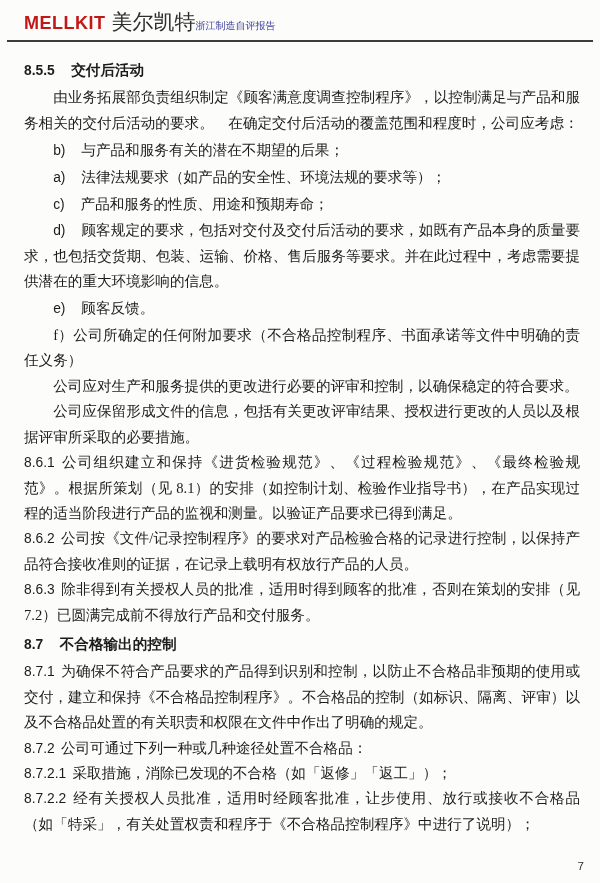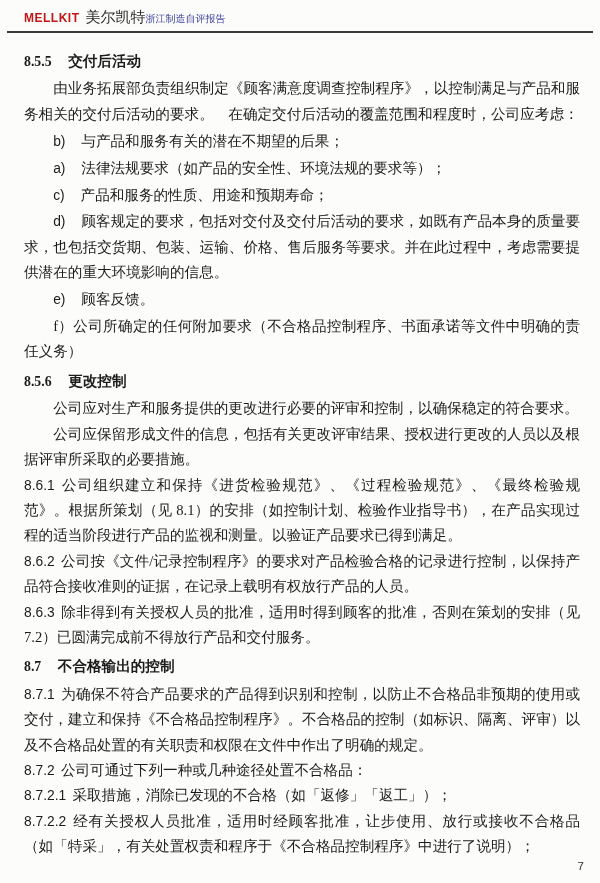--- a/index.html
+++ b/index.html
@@ -16,38 +16,38 @@
   
   .hdr {
     padding:8px 8px 4px 24px;
     border-bottom:2px solid #3c3c3c;
     margin:0 7px 0 7px;
     padding-left:17px;
     white-space:nowrap;
   }
   .brand {
     font-family:"Liberation Sans","DejaVu Sans",sans-serif;
-    font-weight:bold; font-size:12px; letter-spacing:.5px;
+    font-weight:bold; font-size:18px; letter-spacing:.5px;
   }
-  .brand-cn { font-size:15px; margin-left:6px; }
+  .brand-cn { font-size:21px; margin-left:6px; }
   .doc-title { font-size:10px; }
 
   
   .content {
     padding:12px 20px 0 24px;
     font-size:14.6px;
     line-height:25.4px;
   }
   .content p { margin:0; text-align:justify; }
   .num, .mk {
     font-family:"Liberation Sans","DejaVu Sans",sans-serif;
     font-size:13.8px;
   }
   .h { font-weight:bold; margin-top:4px !important; margin-bottom:2px !important; }
-  .h .num { margin-right:1.2em; font-weight:bold;font-family:Liberation Serif, serif; }
+  .h .num { margin-right:1.2em; font-weight:bold; }
   .p  { text-indent:2em; }
   .li { text-indent:2em; margin:1.5px 0 !important; }
   .li .mk { margin-right:1.15em; }
   .np { }
   .np .num { margin-right:.45em; }
 
   .pageno {
     position:absolute; right:16px; bottom:11px;
     font-family:"Liberation Sans","DejaVu Sans",sans-serif;
     font-size:11.5px; color:#2e2e2e;
@@ -69,21 +69,20 @@
     <p class="p">由业务拓展部负责组织制定《顾客满意度调查控制程序》，以控制满足与产品和服务相关的交付后活动的要求。　在确定交付后活动的覆盖范围和程度时，公司应考虑：</p>
 
     <p class="li"><span class="mk">b)</span><span>与产品和服务有关的潜在不期望的后果；</span></p>
     <p class="li"><span class="mk">a)</span><span>法律法规要求（如产品的安全性、环境法规的要求等）；</span></p>
     <p class="li"><span class="mk">c)</span><span>产品和服务的性质、用途和预期寿命；</span></p>
     <p class="li"><span class="mk">d)</span><span>顾客规定的要求，包括对交付及交付后活动的要求，如既有产品本身的质量要求，也包括交货期、包装、运输、价格、售后服务等要求。并在此过程中，考虑需要提供潜在的重大环境影响的信息。</span></p>
     <p class="li"><span class="mk">e)</span><span>顾客反馈。</span></p>
 
     <p class="p">f）公司所确定的任何附加要求（不合格品控制程序、书面承诺等文件中明确的责任义务）</p>
 
-    <p class="h"><span class="num">8.5.6</span><span>更改控制</span></p>
 
     <p class="p">公司应对生产和服务提供的更改进行必要的评审和控制，以确保稳定的符合要求。</p>
     <p class="p">公司应保留形成文件的信息，包括有关更改评审结果、授权进行更改的人员以及根据评审所采取的必要措施。</p>
 
 
     <p class="np"><span class="num">8.6.1</span><span>公司组织建立和保持《进货检验规范》、《过程检验规范》、《最终检验规范》。根据所策划（见 8.1）的安排（如控制计划、检验作业指导书），在产品实现过程的适当阶段进行产品的监视和测量。以验证产品要求已得到满足。</span></p>
     <p class="np"><span class="num">8.6.2</span><span>公司按《文件/记录控制程序》的要求对产品检验合格的记录进行控制，以保持产品符合接收准则的证据，在记录上载明有权放行产品的人员。</span></p>
     <p class="np"><span class="num">8.6.3</span><span>除非得到有关授权人员的批准，适用时得到顾客的批准，否则在策划的安排（见 7.2）已圆满完成前不得放行产品和交付服务。</span></p>
 
     <p class="h"><span class="num">8.7</span><span>不合格输出的控制</span></p>

